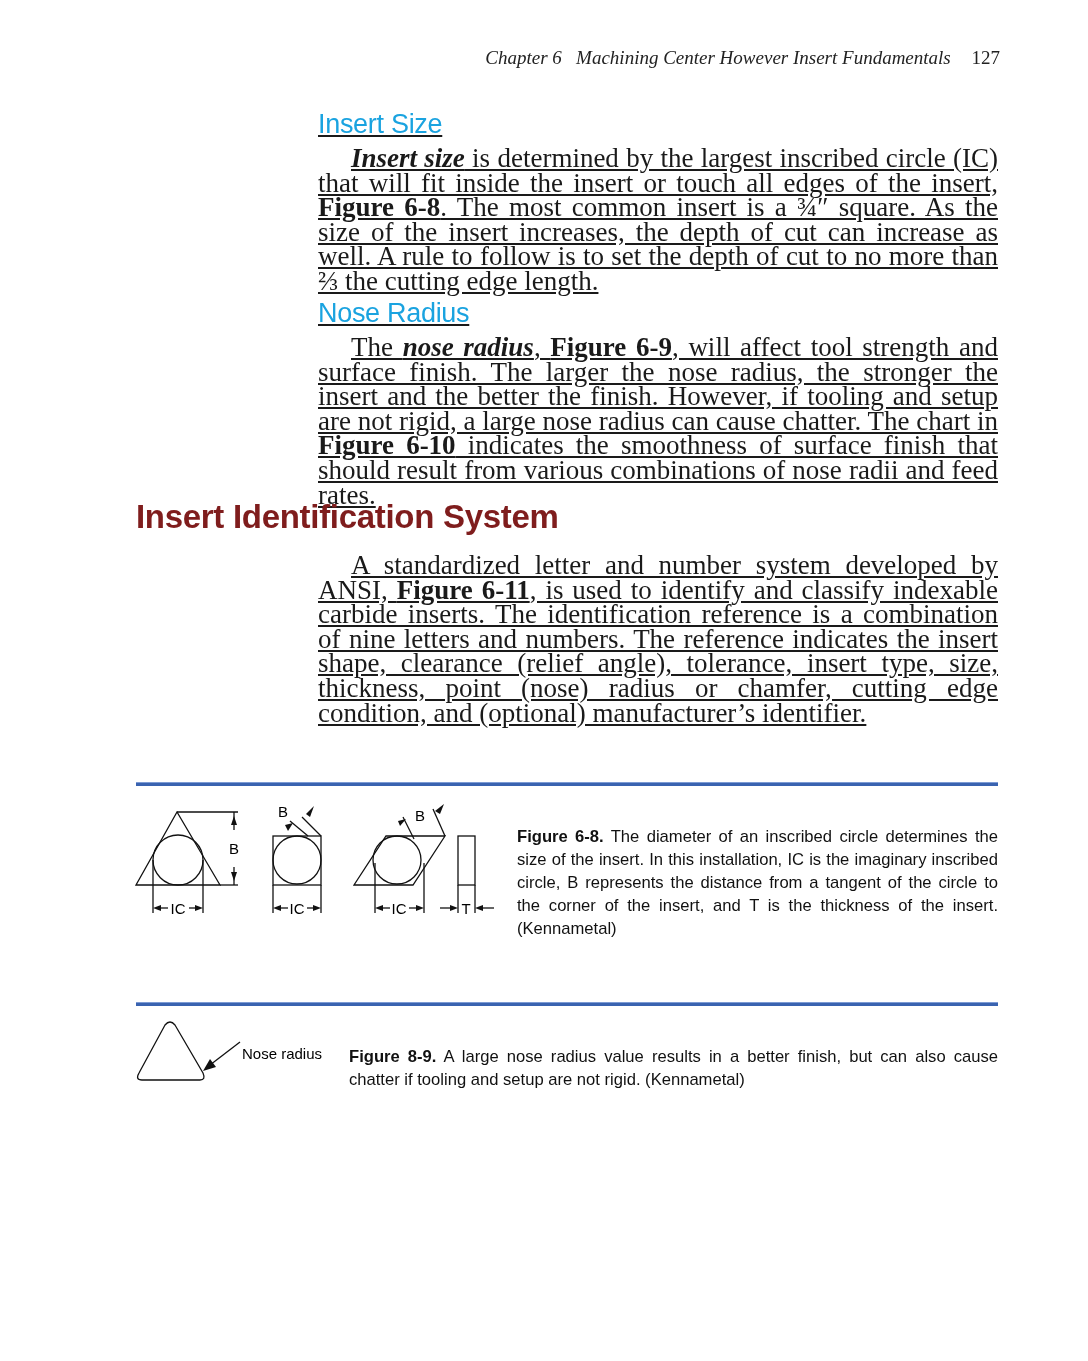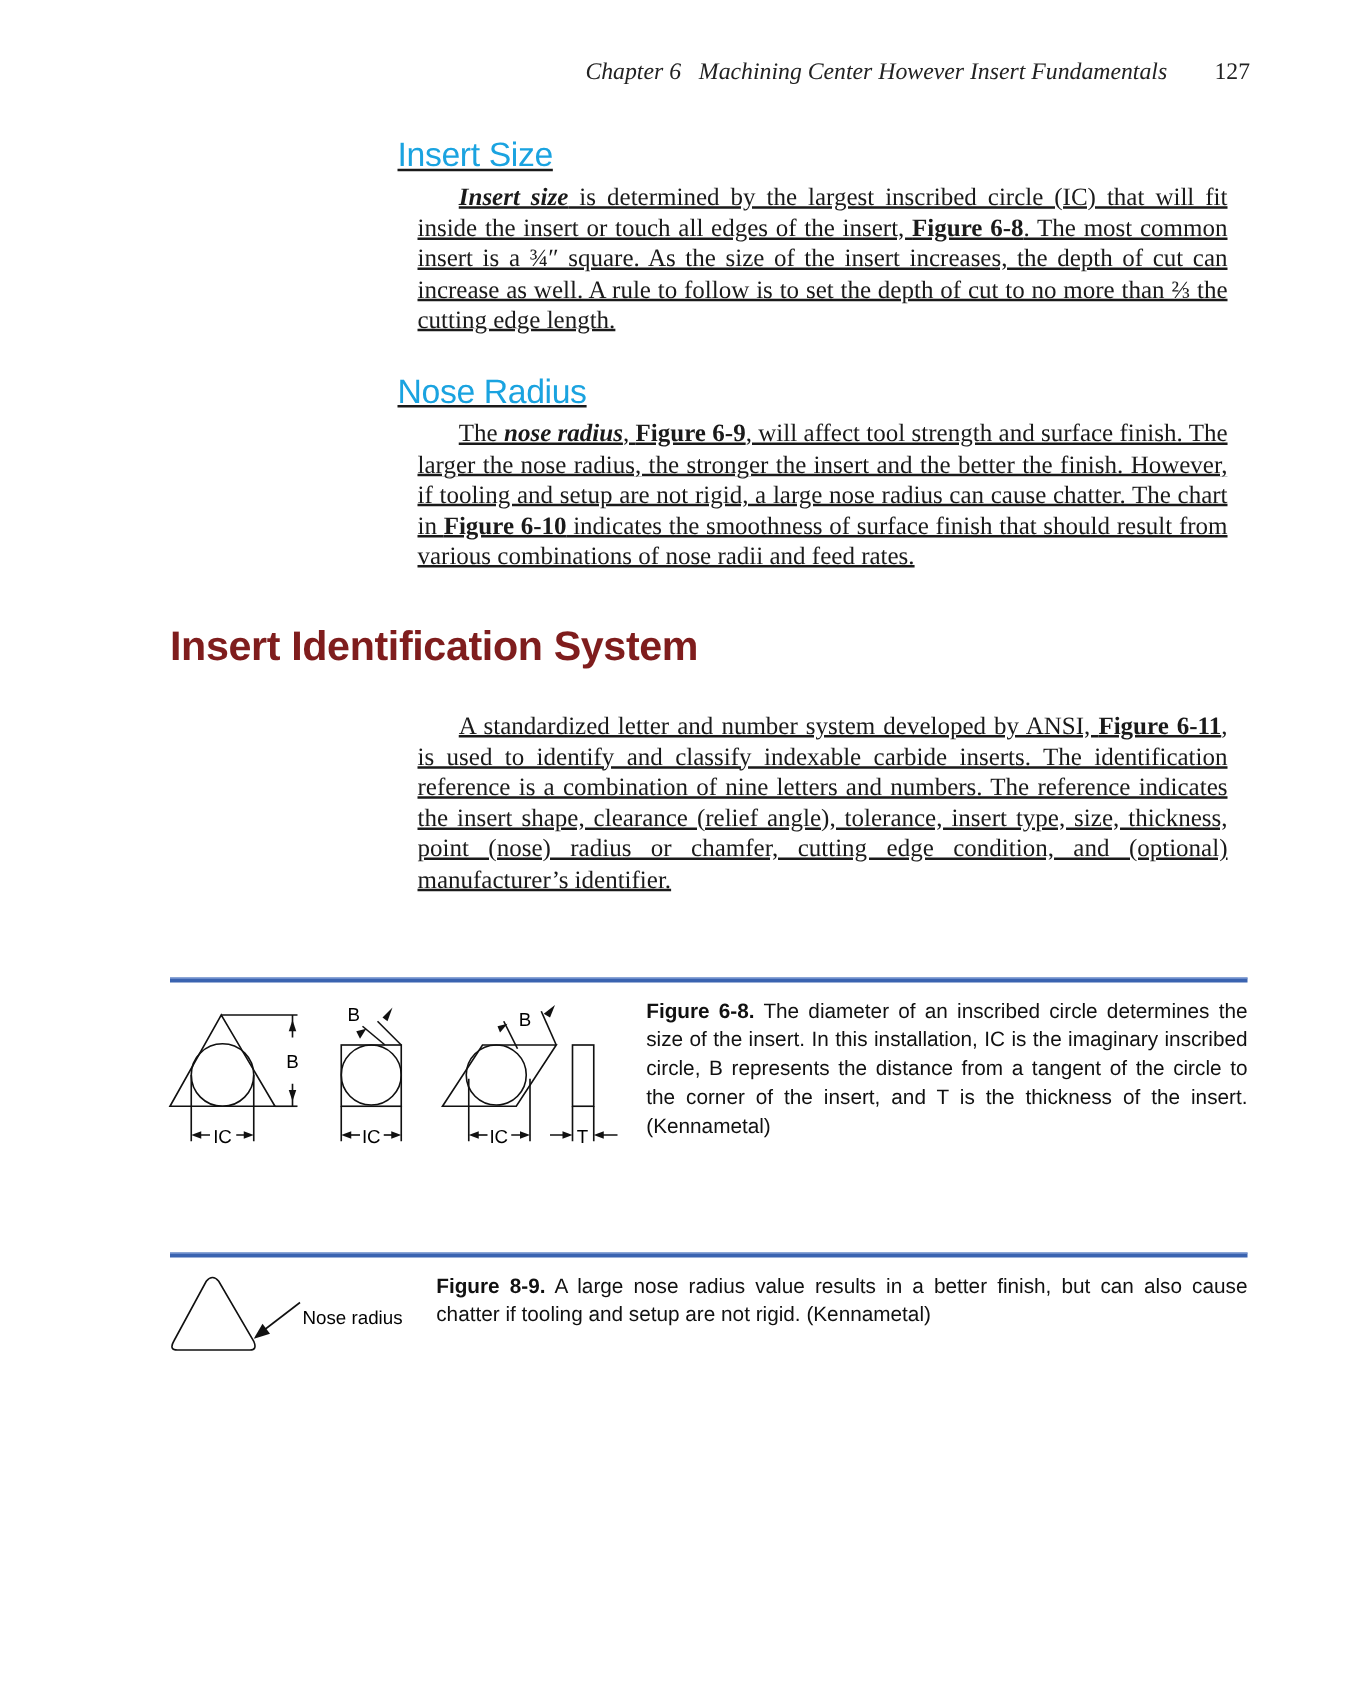--- a/index.html
+++ b/index.html
@@ -1,30 +1,30 @@
 <!DOCTYPE html>
 <html><head>
 <meta charset="utf-8">
 <style>
   html, body { margin:0; padding:0; background:#ffffff; }
   body { width:1088px; height:1361px; position:relative; overflow:hidden; color:#1a1a1a; }
 
   .running-head { position:absolute; top:47px; right:88px; font-family:"Liberation Serif", serif; font-size:19px; font-style:italic; color:#222; }
-  .running-head .pg { font-style:normal; margin-left:33px; }
+  .running-head .pg { font-style:normal; margin-left:16px; }
 
   .col { position:absolute; left:318px; width:680px;text-decoration:underline; }
   .h2 { font-family:"Liberation Sans", sans-serif; font-size:27px; color:#1aa3e0; margin:0; font-weight:normal; letter-spacing:-0.3px; }
-  .para { font-family:"Liberation Serif", serif; font-size:20px; line-height:24.6px; text-align:justify; margin:16px; text-indent:33px; color:#1a1a1a; }
+  .para { font-family:"Liberation Serif", serif; font-size:27px; line-height:24.6px; text-align:justify; margin:0; text-indent:33px; color:#1a1a1a; }
   .para b { font-weight:bold; }
   .para i { font-style:italic; font-weight:bold; }
   .h1 { position:absolute; left:136px; top:498px; font-family:"Liberation Sans", sans-serif; font-weight:bold; font-size:33px; color:#7f1d1d; margin:0; letter-spacing:-0.3px; }
 
   .rule { position:absolute; left:136px; width:862px; height:3px; background:#3a63b0; border-top:1px solid #7d9bd4; }
 
-  .caption { position:absolute; font-family:"Liberation Sans", sans-serif; font-size:16.6px; line-height:23px; text-align:justify; color:#111; }
+  .caption { position:absolute; font-family:"Liberation Sans", sans-serif; font-size:16.6px; line-height:23px; text-align:justify; color:#111;margin-top:28px; }
   .caption b { font-weight:bold; }
   svg text { font-family:"Liberation Sans", sans-serif; }
 </style>
 </head>
 <body>
 
 <div class="running-head">
   <span>Chapter 6</span>&nbsp;&nbsp;
   <span>Machining Center However Insert Fundamentals</span>
   <span class="pg">127</span>

